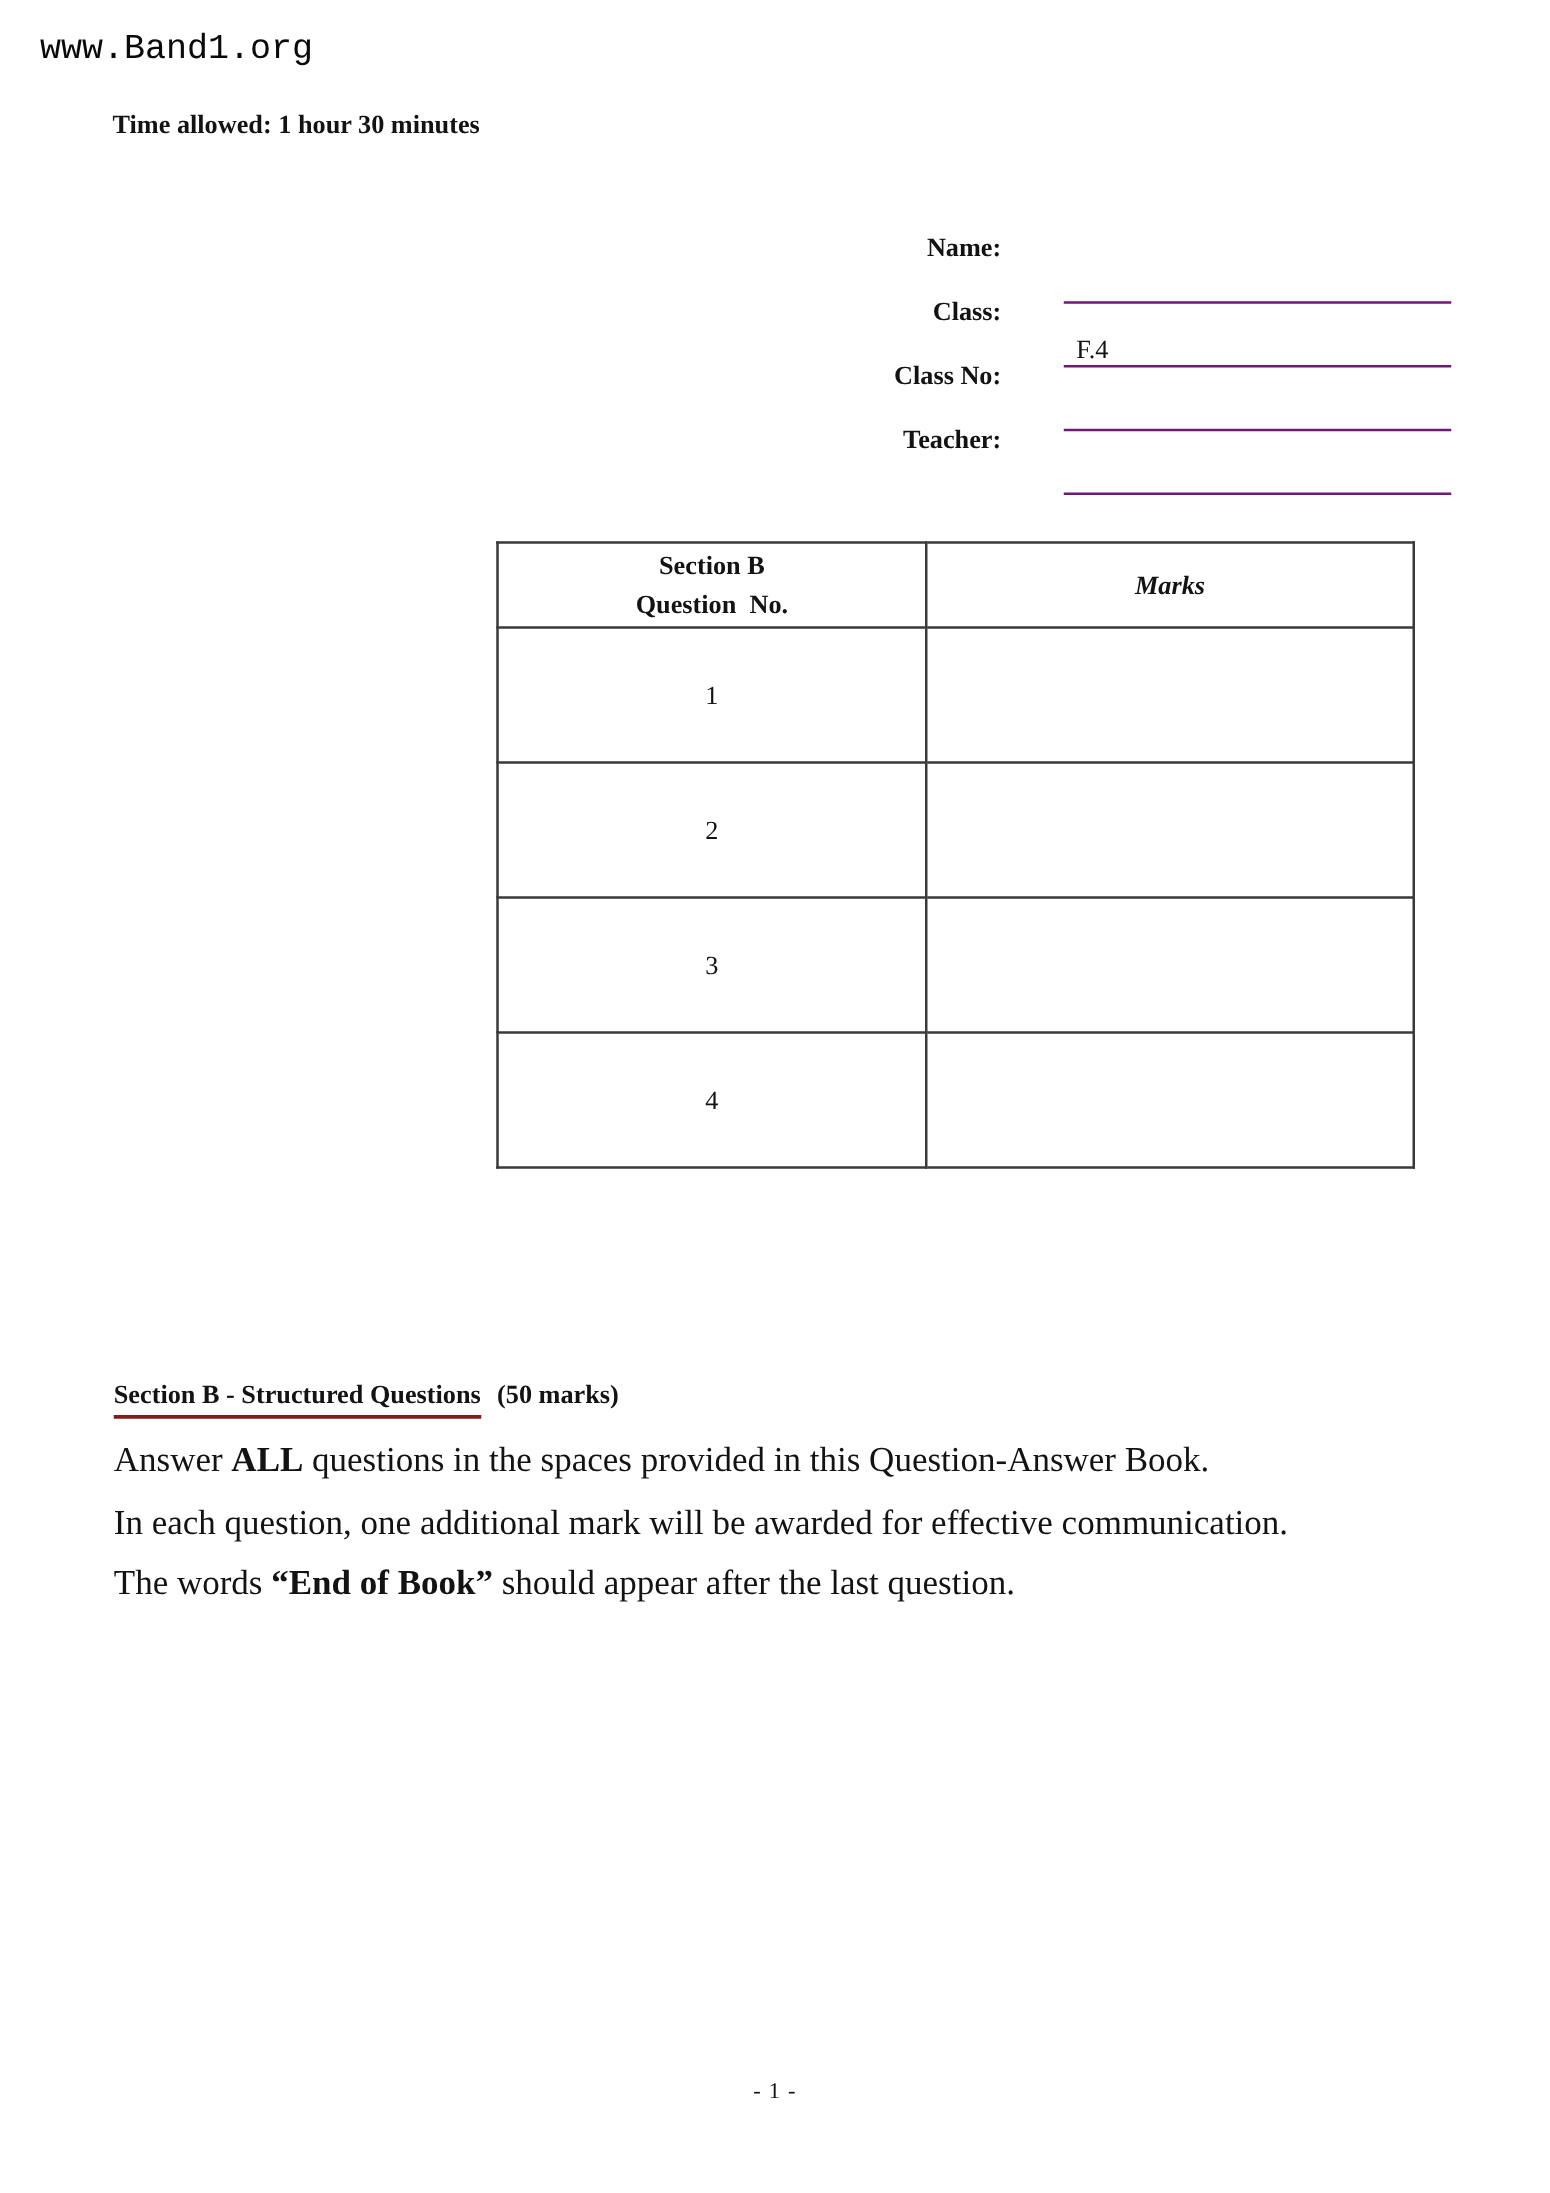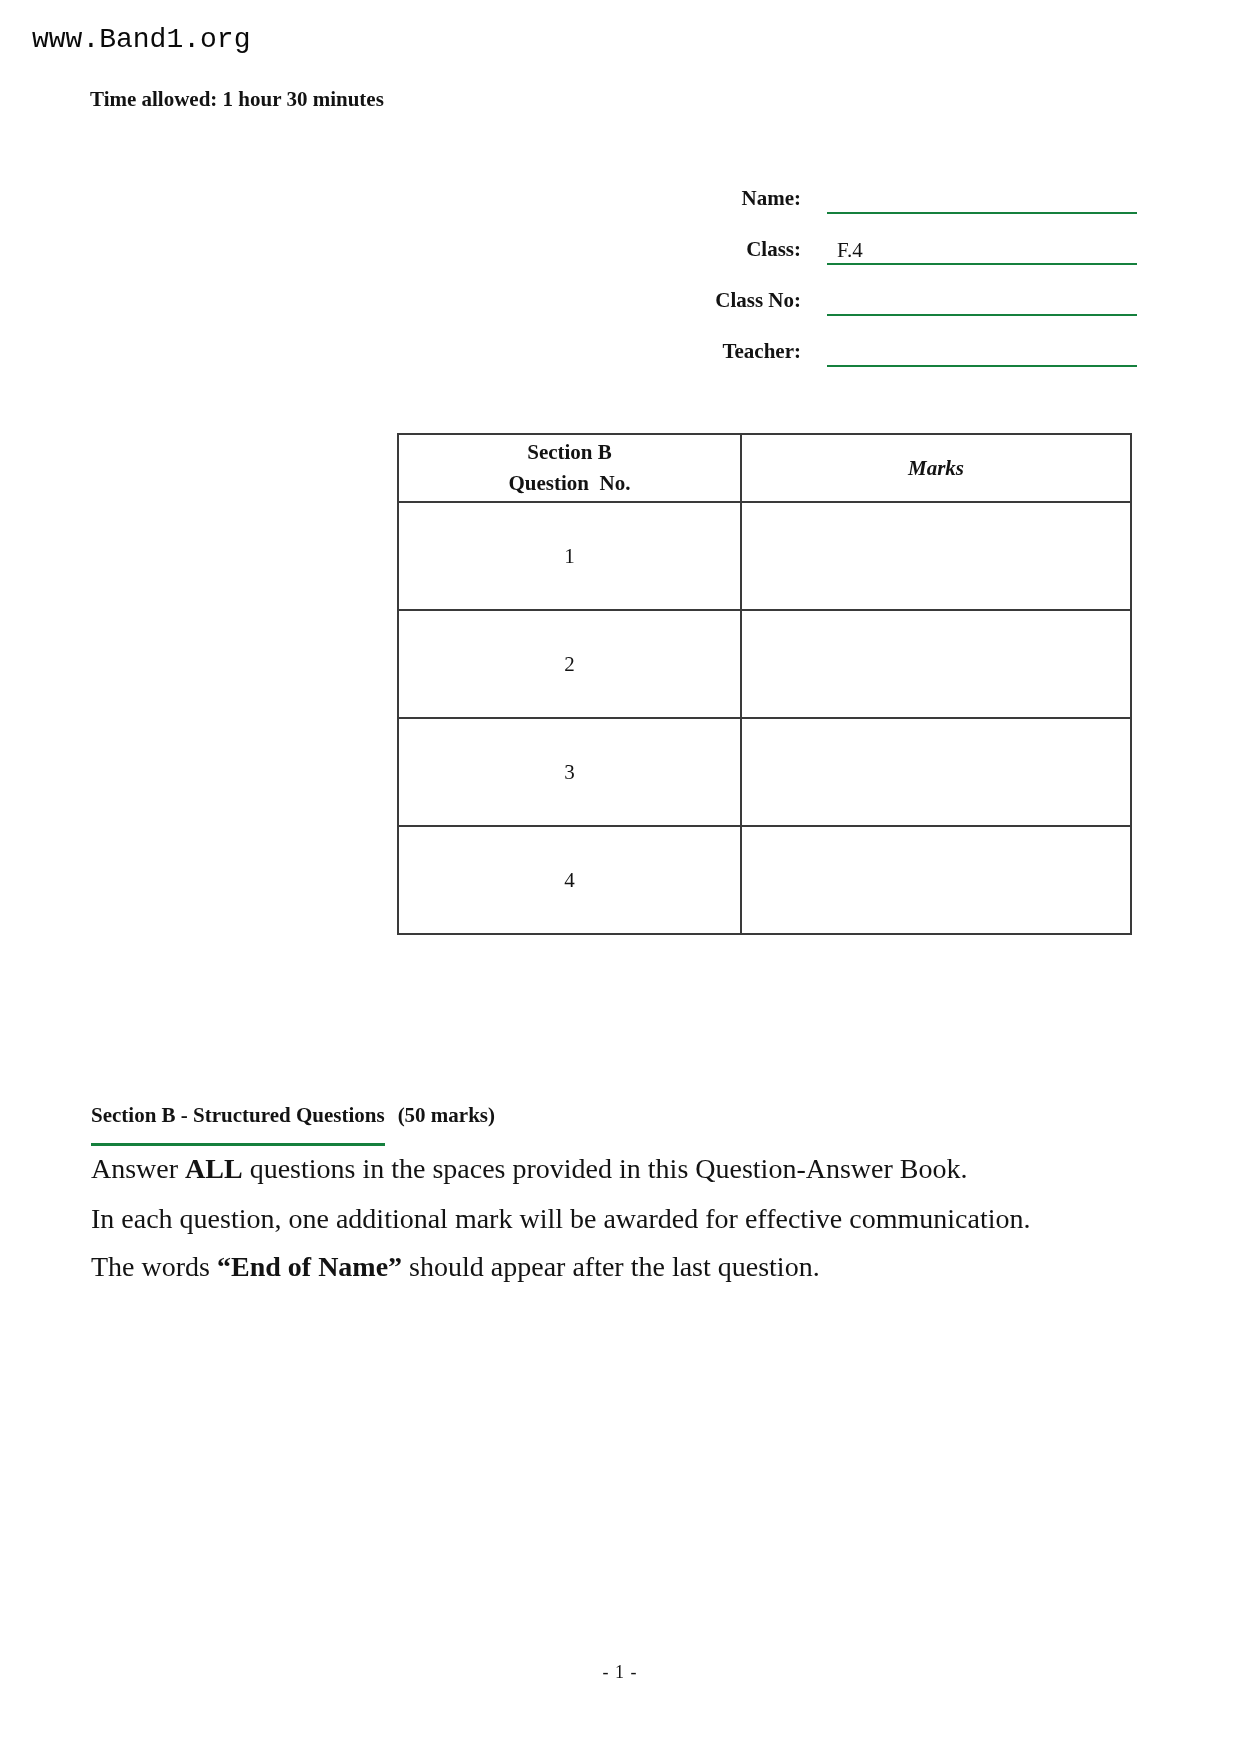--- a/index.html
+++ b/index.html
@@ -12,42 +12,43 @@
     font-family:Liberation Mono, monospace;font-size:28px;color:#0a0a0a;
   }
   .time-allowed{position:absolute;left:90px;top:87px;font-size:21px;font-weight:bold;}
 
   .field-row{position:absolute;left:0;width:1240px;height:28px;}
   .field-label{
     position:absolute;left:540px;width:261px;text-align:right;
     font-weight:bold;font-size:21px;line-height:28px;
   }
   .field-line{
-    position:absolute;left:827px;width:310px;height:28px;
-    border-bottom:2px solid #15803d;
+    position:absolute;left:851px;width:310px;height:28px;
+    border-bottom:2px solid #701a75;
+    margin-top:29px;
   }
   .field-value{display:block;padding-left:10px;font-size:21px;line-height:30px;}
 
   .marks-table{
     position:absolute;left:397px;top:433px;width:733px;
     border-collapse:collapse;table-layout:fixed;
   }
   .marks-table td{
     border:2px solid #3a3a3a;text-align:center;vertical-align:middle;
     font-size:21px;padding:0;background:#fff;
   }
   .q-head{font-weight:bold;line-height:31px;height:66px;}
   .m-head{font-weight:bold;height:66px;font-style:italic;}
   .q-cell,.m-cell{height:106px;font-size:21px;}
   .q-total,.m-total{height:83px;}
   .q-total{font-weight:bold;}
   .ws-pre{white-space:pre;}
 
   .section-heading{position:absolute;left:91px;top:1103px;font-size:21px;font-weight:bold;}
-  .underlined{border-bottom:3px solid #15803d;padding-bottom:16px;}
+  .underlined{border-bottom:3px solid #7f1d1d;padding-bottom:5px;}
   .suffix{margin-left:13px;}
 
   .para{position:absolute;left:91px;font-size:28px;line-height:26px;white-space:pre-wrap;}
   .p1{top:1156px;}
   .p2{top:1206px;}
   .p3{top:1254px;}
   .b{font-weight:bold;}
 
   .page-number{
     position:absolute;left:0;top:1662px;width:1240px;text-align:center;
@@ -124,17 +125,17 @@
   </table>
 
   <div class="section-heading">
     <span class="underlined">Section B - Structured Questions</span><span class="suffix">(50 marks)</span>
   </div>
 
   <div class="para p1"><span>Answer </span><span class="b">ALL</span><span> questions in the spaces provided in this Question-Answer Book.</span></div>
 
   <div class="para p2"><span>In each question, one additional mark will be awarded for effective communication.</span><span class="b"></span><span></span></div>
 
-  <div class="para p3"><span>The words </span><span class="b">“End of Name”</span><span> should appear after the last question.</span></div>
+  <div class="para p3"><span>The words </span><span class="b">“End of Book”</span><span> should appear after the last question.</span></div>
 
   <div class="page-number">- 1 -</div>
 
 </div>
 
 </body></html>

